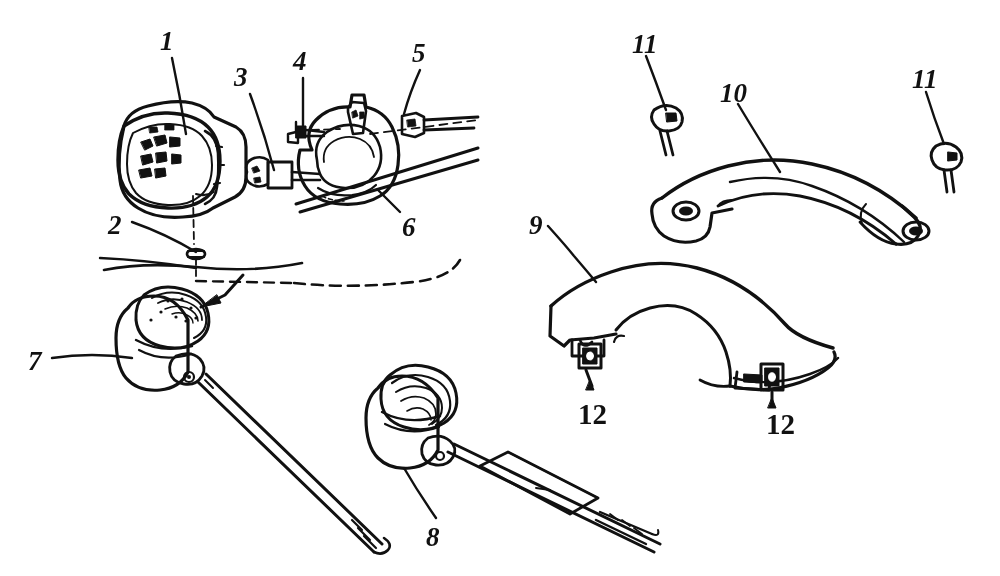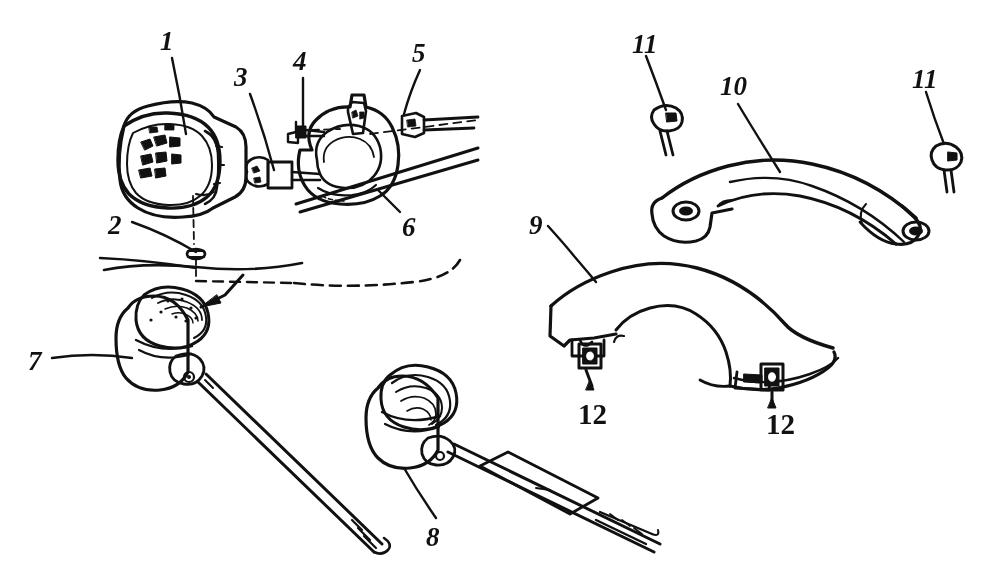--- a/index.html
+++ b/index.html
@@ -301,19 +301,19 @@
 
   <div class="callout" style="left:160px; top:28px;">1</div>
   <div class="callout" style="left:108px; top:212px;">2</div>
   <div class="callout" style="left:234px; top:64px;">3</div>
   <div class="callout" style="left:293px; top:48px;">4</div>
   <div class="callout" style="left:412px; top:40px;">5</div>
   <div class="callout" style="left:402px; top:214px;">6</div>
   <div class="callout" style="left:28px; top:348px;">7</div>
   <div class="callout" style="left:426px; top:524px;">8</div>
   <div class="callout" style="left:529px; top:212px;">9</div>
-  <div class="callout" style="left:720px; top:73px;text-align:right;">10</div>
+  <div class="callout" style="left:720px; top:80px;text-align:right;">10</div>
   <div class="callout" style="left:632px; top:31px;">11</div>
   <div class="callout" style="left:912px; top:66px;">11</div>
   <div class="callout upright" style="left:578px; top:400px; font-size:29px;">12</div>
   <div class="callout upright" style="left:766px; top:410px; font-size:29px;">12</div>
 
 </div>
 
 </body></html>

